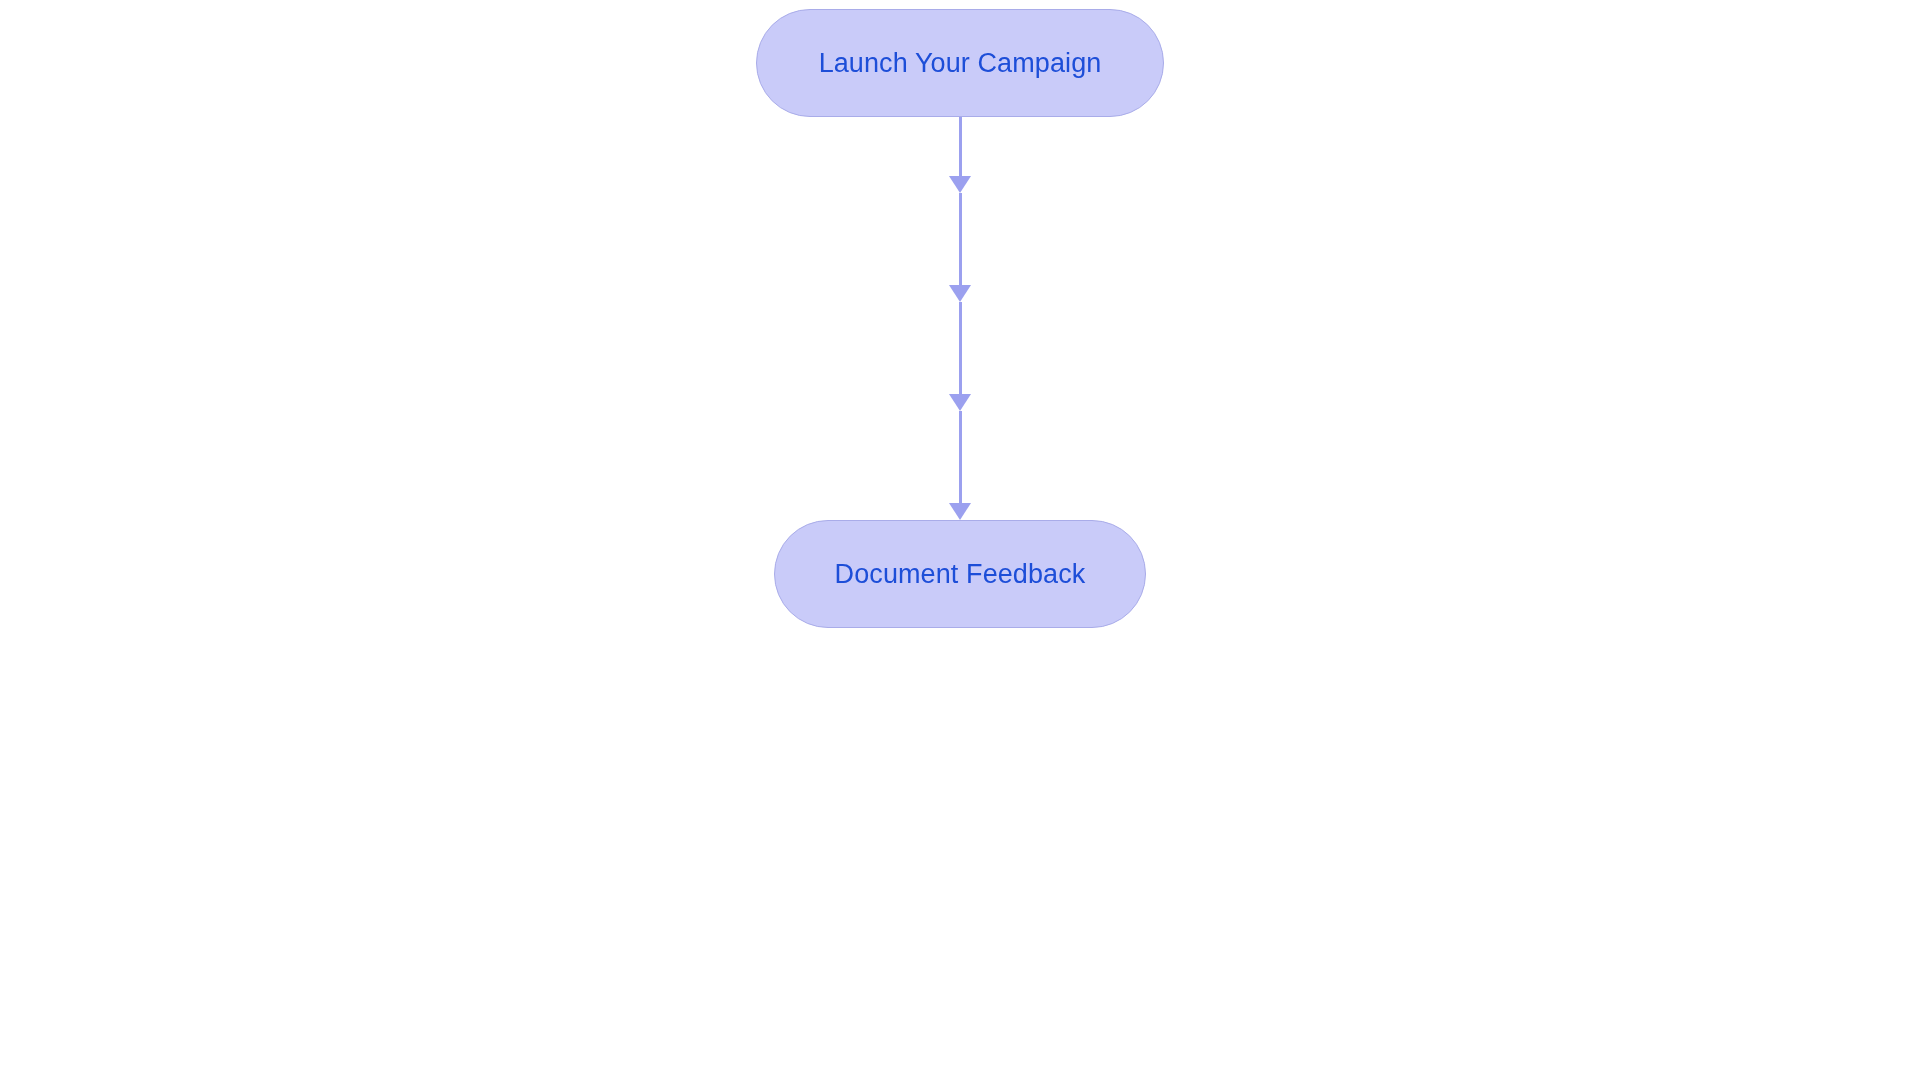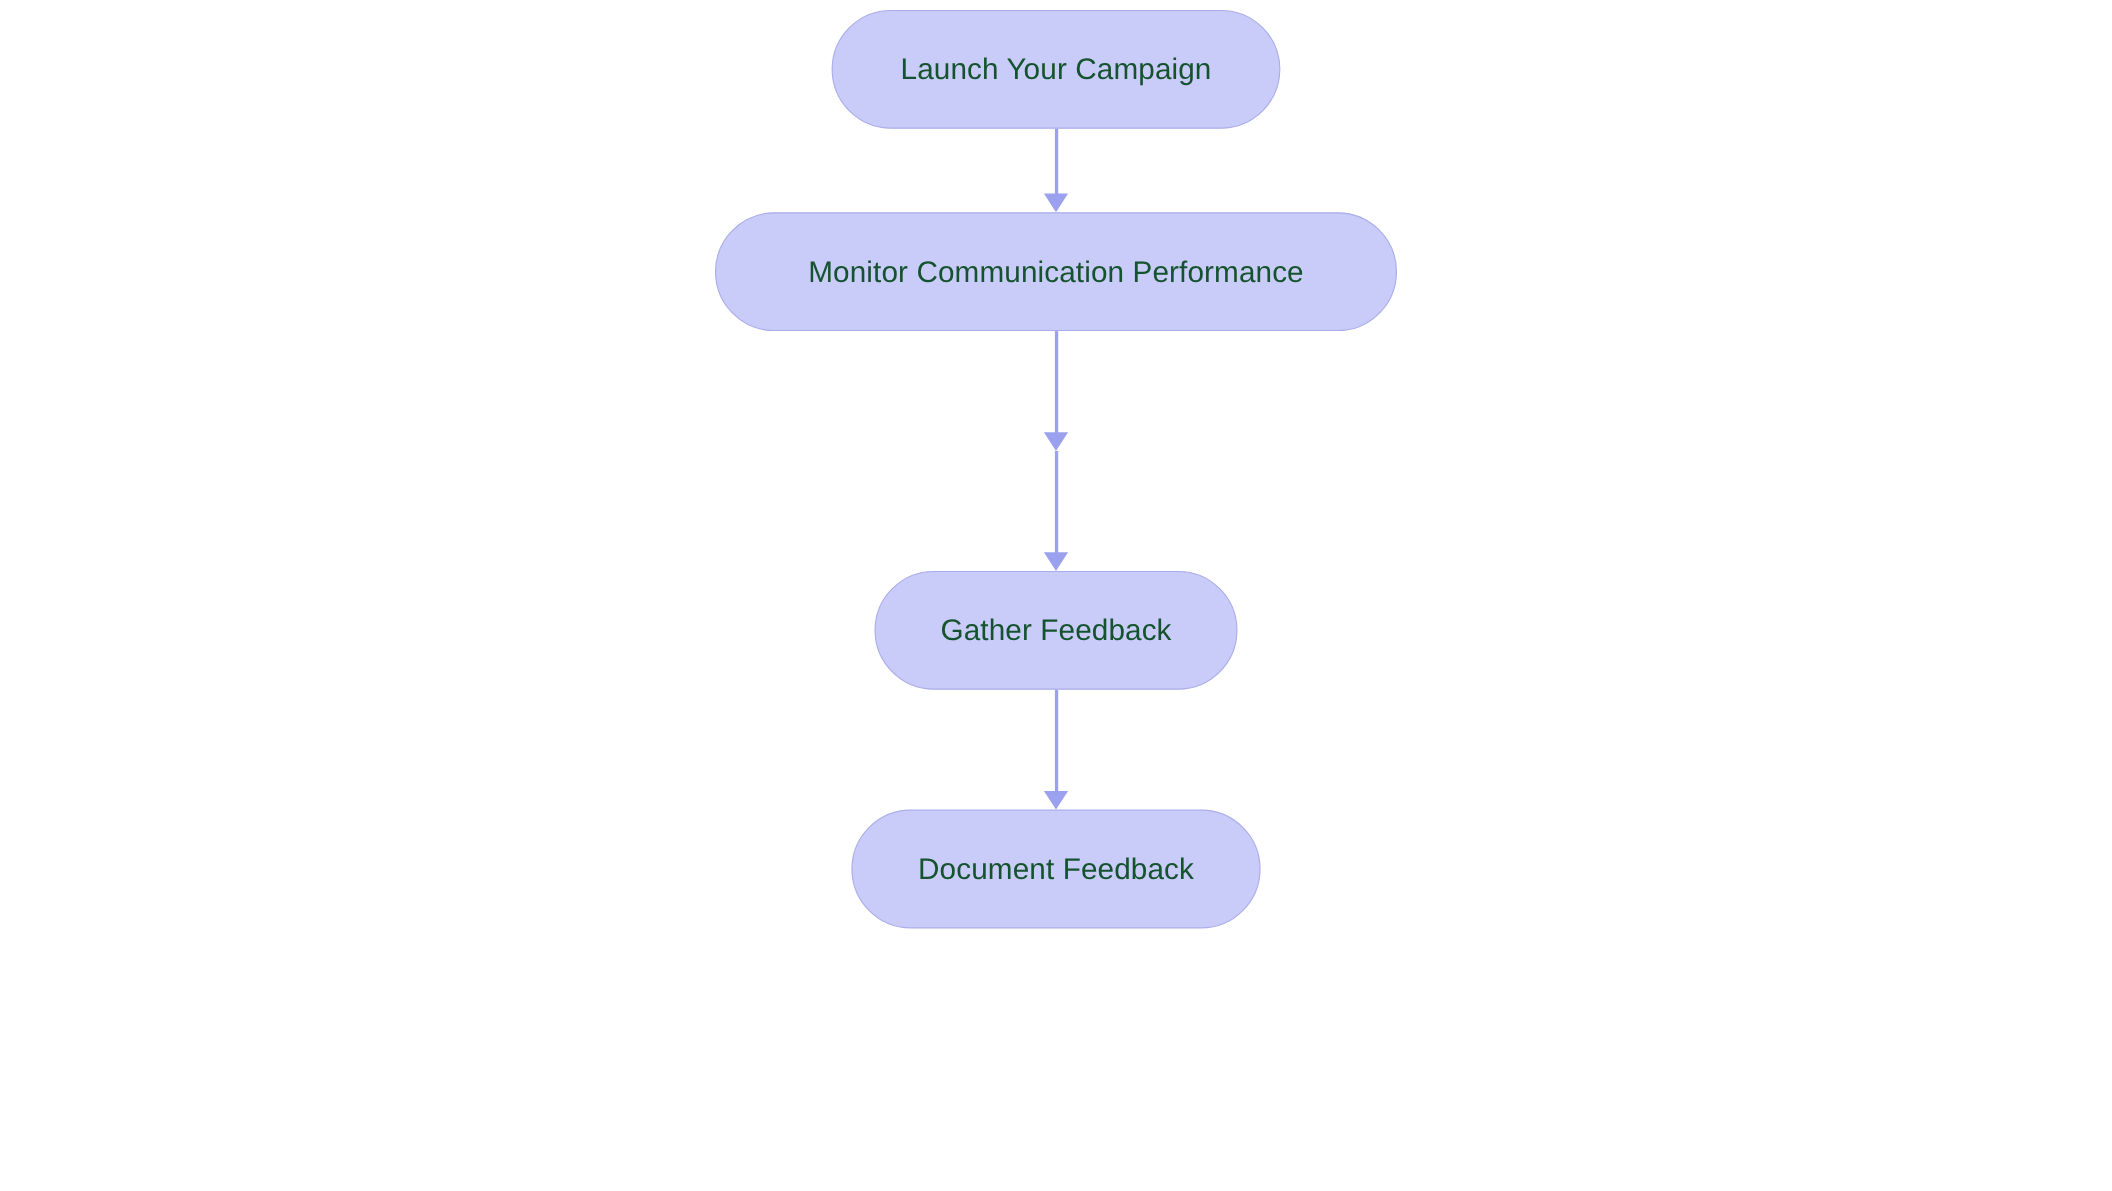--- a/index.html
+++ b/index.html
@@ -34,21 +34,21 @@
     justify-content: flex-start;
     padding-top: 9px;
     box-sizing: border-box;
   }
 
   .node {
     box-sizing: border-box;
     background: #c9cbf9;
     border: 1.6px solid #a9ace9;
     border-radius: 999px;
-    color: #14532d;
+    color: #1d4ed8;
     display: flex;
     align-items: center;
     justify-content: center;
     text-align: center;
     white-space: nowrap;
     font-size: 27px;
     font-weight: 400;
     letter-spacing: 0.1px;
     line-height: 1;
     height: 108px;
@@ -102,38 +102,32 @@
 
     <div class="node node-w1">
       <span class="node-label">Launch Your Campaign</span>
     </div>
 
     <div class="connector gap-1">
       <div class="connector-line"></div>
       <div class="connector-head"></div>
     </div>
 
-    <div class="node node-w2">
-      <span class="node-label">Monitor Communication Performance</span>
-    </div>
 
     <div class="connector gap-2">
       <div class="connector-line"></div>
       <div class="connector-head"></div>
     </div>
 
 
     <div class="connector gap-3">
       <div class="connector-line"></div>
       <div class="connector-head"></div>
     </div>
 
-    <div class="node node-w4">
-      <span class="node-label">Gather Feedback</span>
-    </div>
 
     <div class="connector gap-4">
       <div class="connector-line"></div>
       <div class="connector-head"></div>
     </div>
 
     <div class="node node-w5">
       <span class="node-label">Document Feedback</span>
     </div>
 

